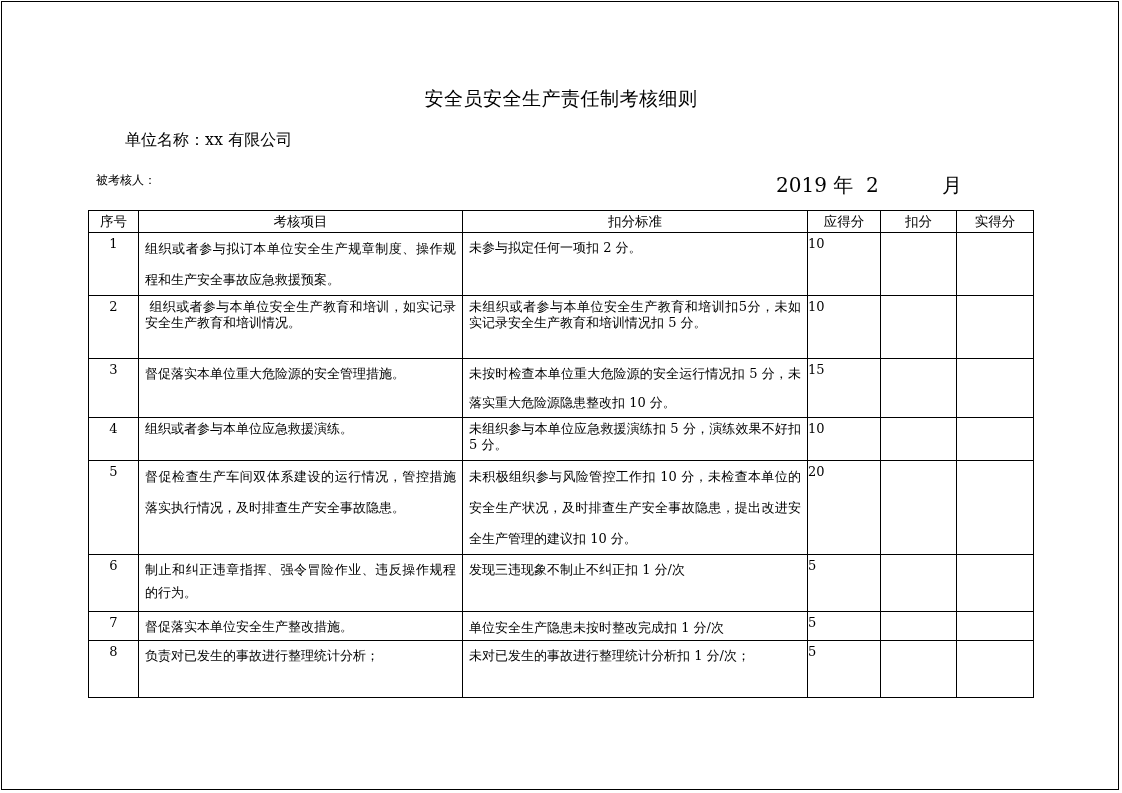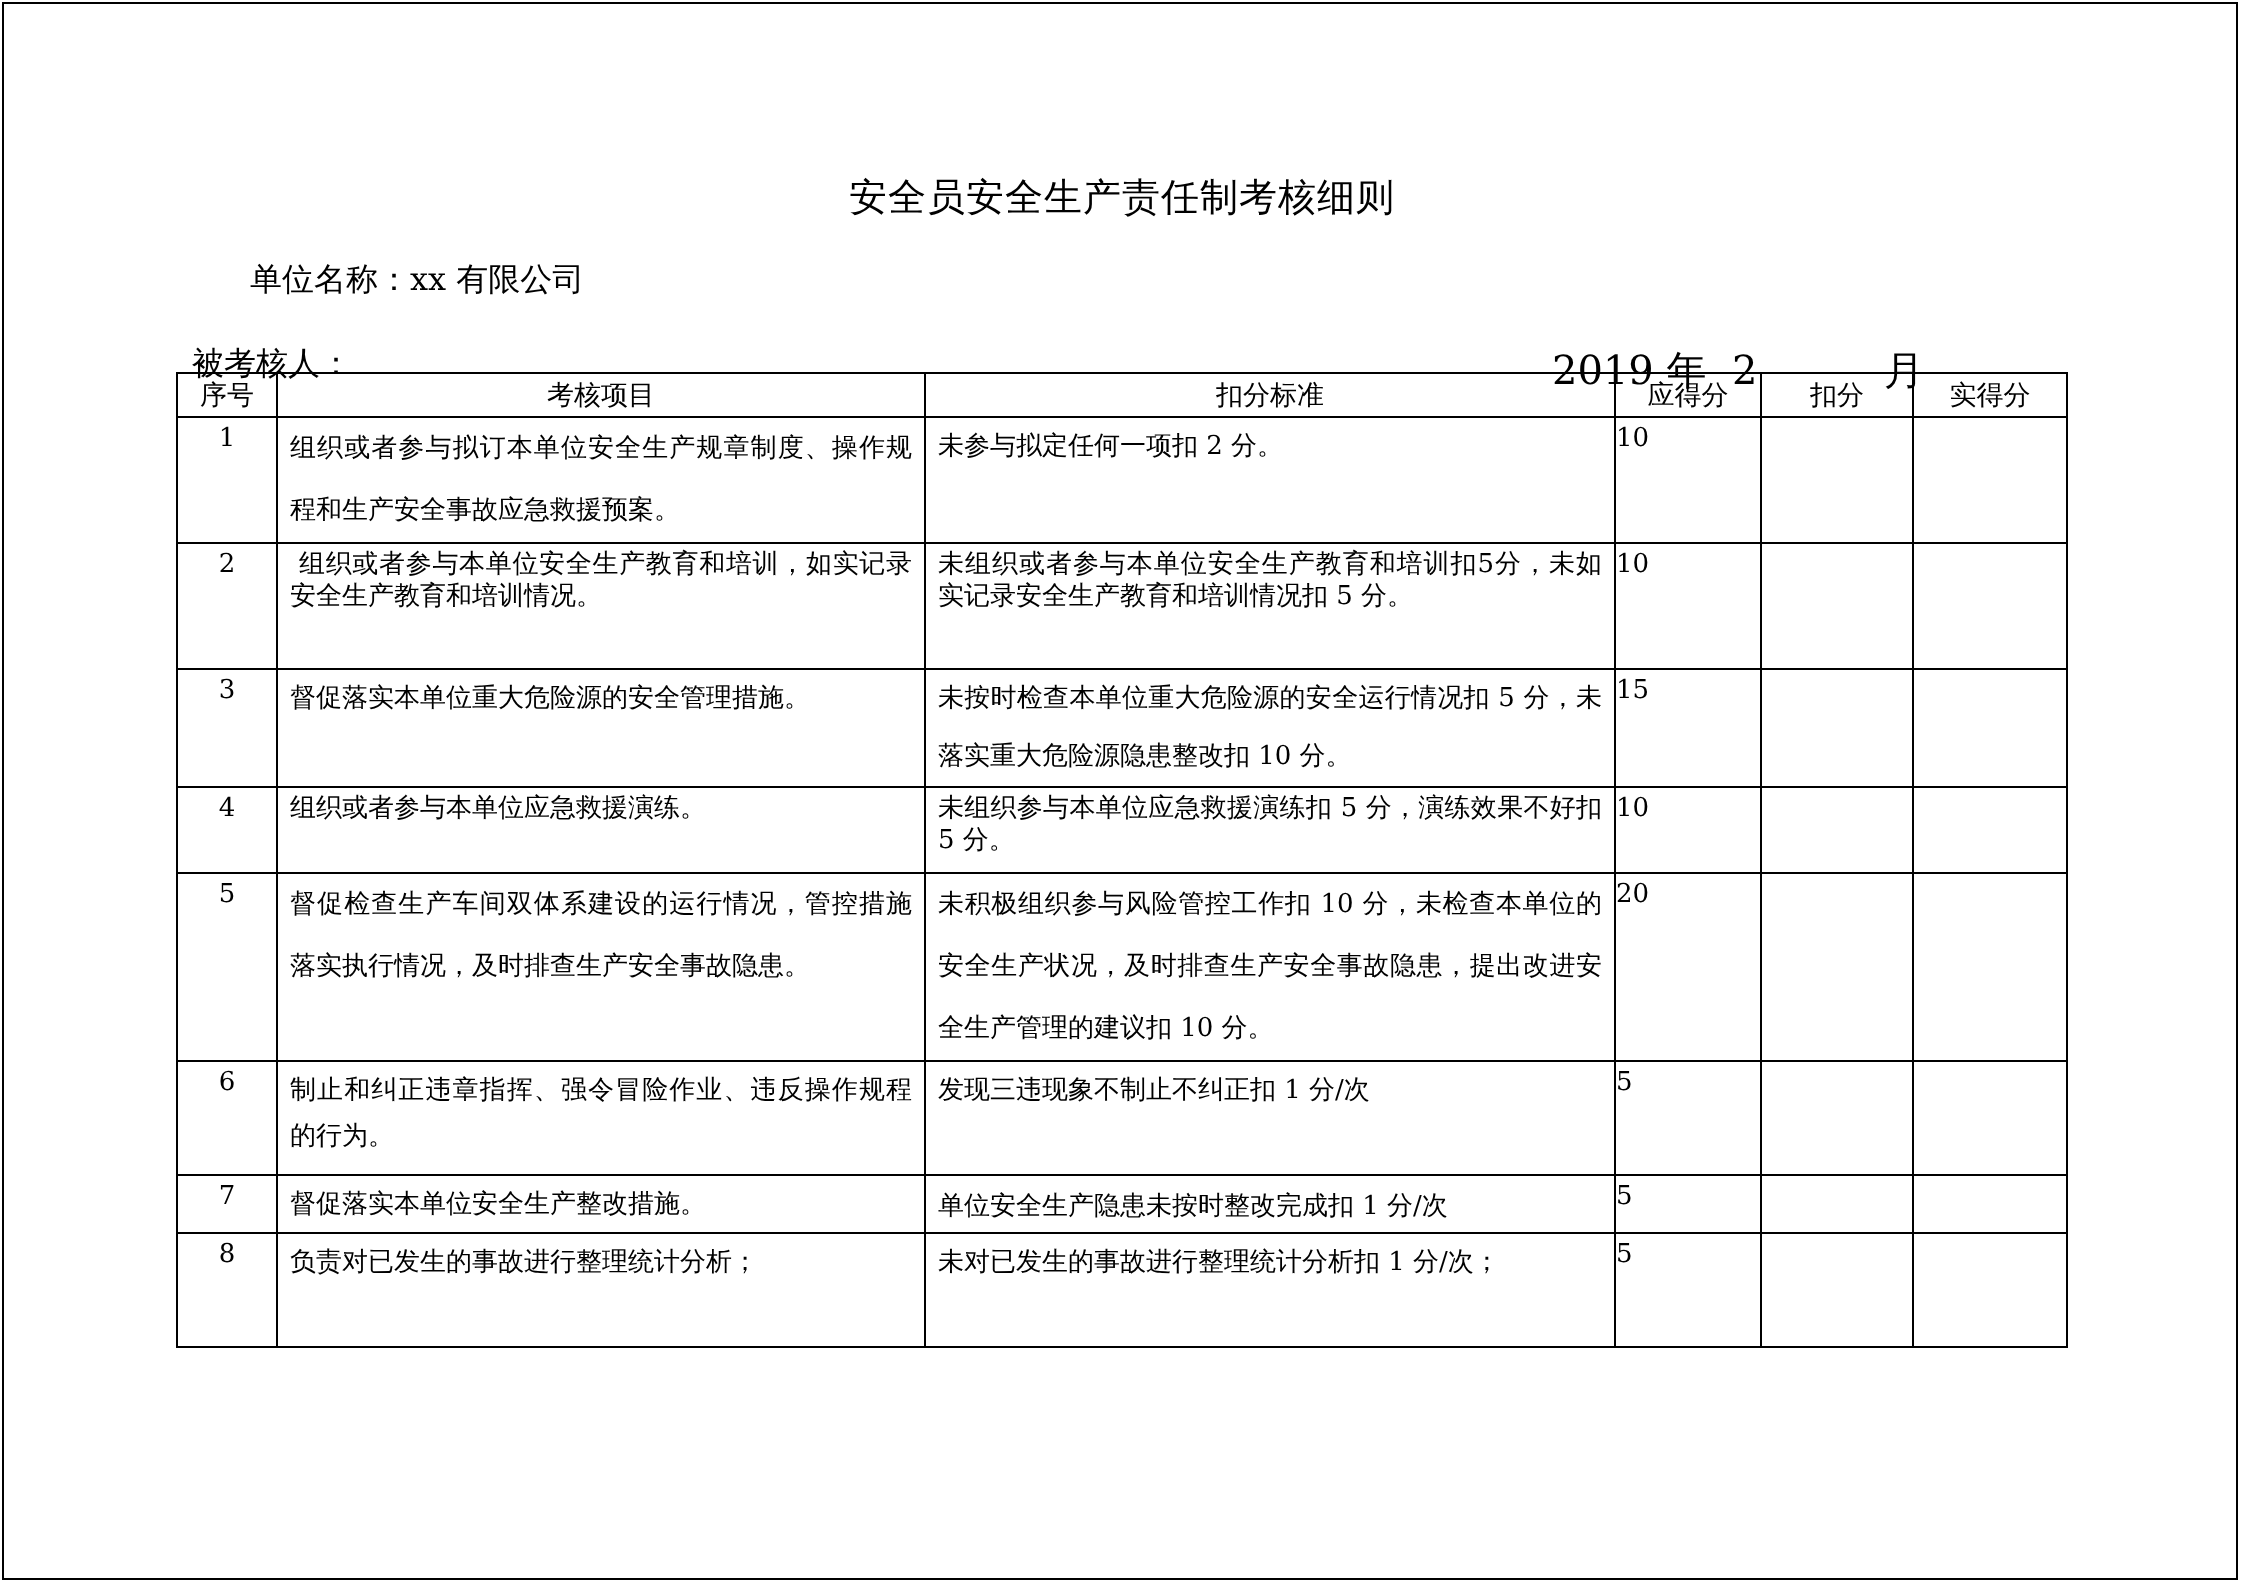--- a/index.html
+++ b/index.html
@@ -3,27 +3,27 @@
 <meta charset="utf-8">
 <style>
   html, body { margin: 0; padding: 0; background: #ffffff; }
   body { width: 1122px; height: 793px; position: relative; overflow: hidden;
          font-family: "DejaVu Serif", "Liberation Serif", serif; color: #000; }
   .page-frame { position: absolute; left: 1px; top: 1px; width: 1118px; height: 789px;
                 border: 1px solid #000; box-sizing: border-box; }
   .doc-title { position: absolute; left: 0; width: 1122px; top: 86px; text-align: center;
                font-size: 19px; letter-spacing: 0.5px; }
   .unit-line { position: absolute; left: 96px; top: 130px; font-size: 16px; margin-left: 29px; }
-  .assessee-line { position: absolute; left: 96px; top: 172px; font-size: 16px; }
+  .assessee-line { position: absolute; left: 96px; top: 172px; font-size: 12px; }
   .date-line { position: absolute; left: 776px; top: 172px; font-size: 20px; white-space: pre; }
   .date-line span { display: inline-block; }
   .date-year { width: 90px; }
   .date-month { width: 76px; }
 
-  table.grid { position: absolute; left: 88px; top: 186px; border-collapse: collapse;
+  table.grid { position: absolute; left: 88px; top: 210px; border-collapse: collapse;
                table-layout: fixed; font-size: 13px; }
   table.grid td, table.grid th { border: 1px solid #000; padding: 0; vertical-align: top;
                font-weight: normal; }
   table.grid th { text-align: center; vertical-align: middle; height: 21px; font-size: 13.5px; }
   .c-no { text-align: center; padding-top: 3px !important; }
   .c-item, .c-std { padding: 3px 6px 0 6px !important; line-height: 16px; text-align: justify; }
   .loose { line-height: 31px !important; padding-top: 0 !important; }
   .mid { line-height: 29px !important; padding-top: 0 !important; }
   .c-score { text-align: left; padding-top: 3px !important; }
 </style>

